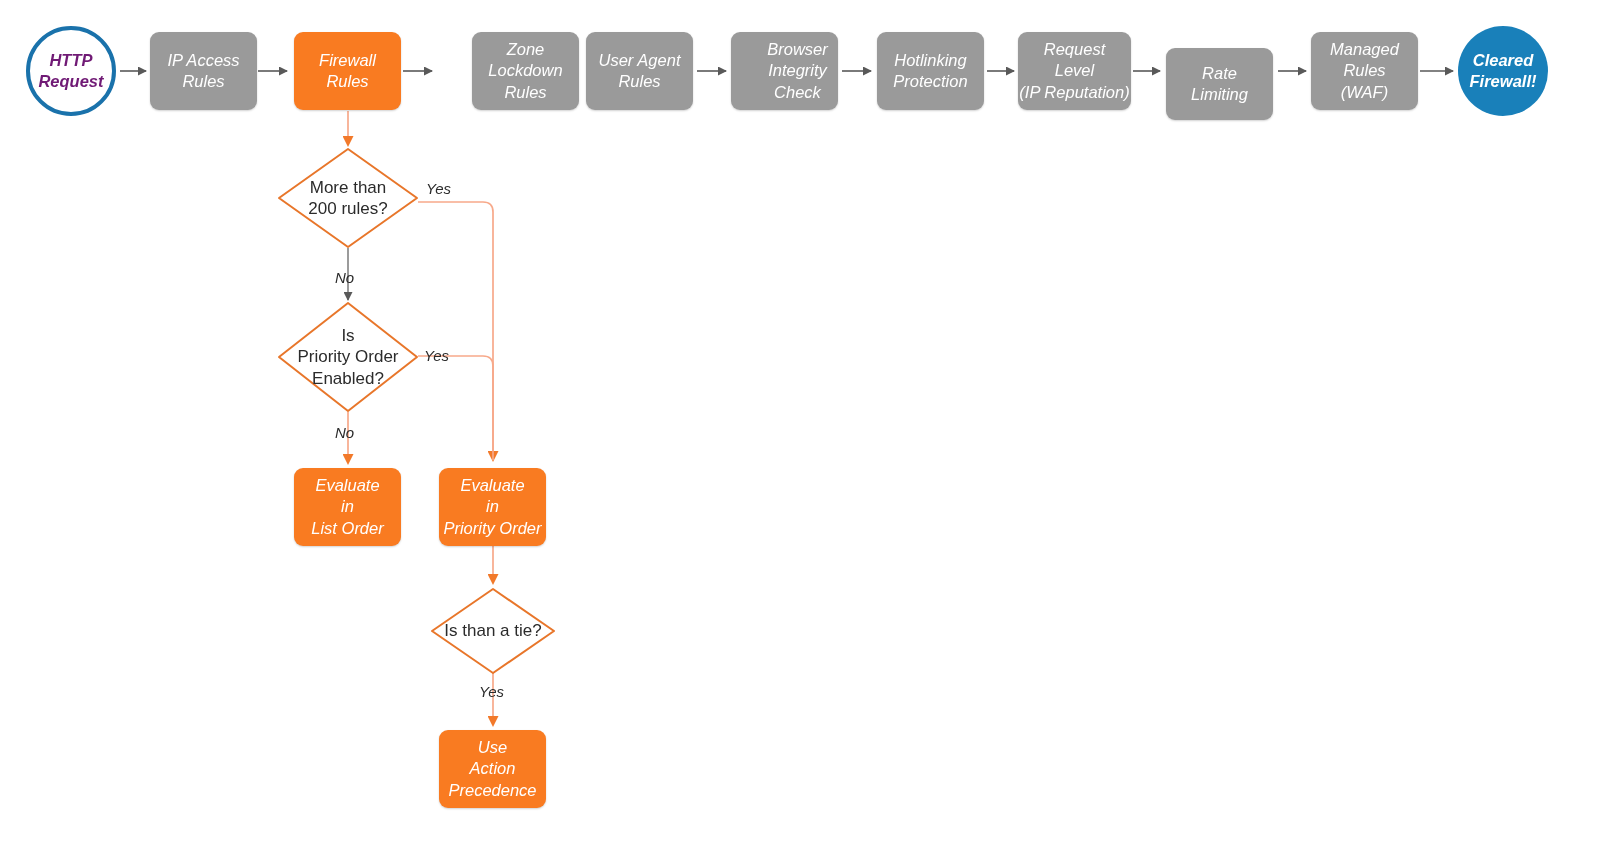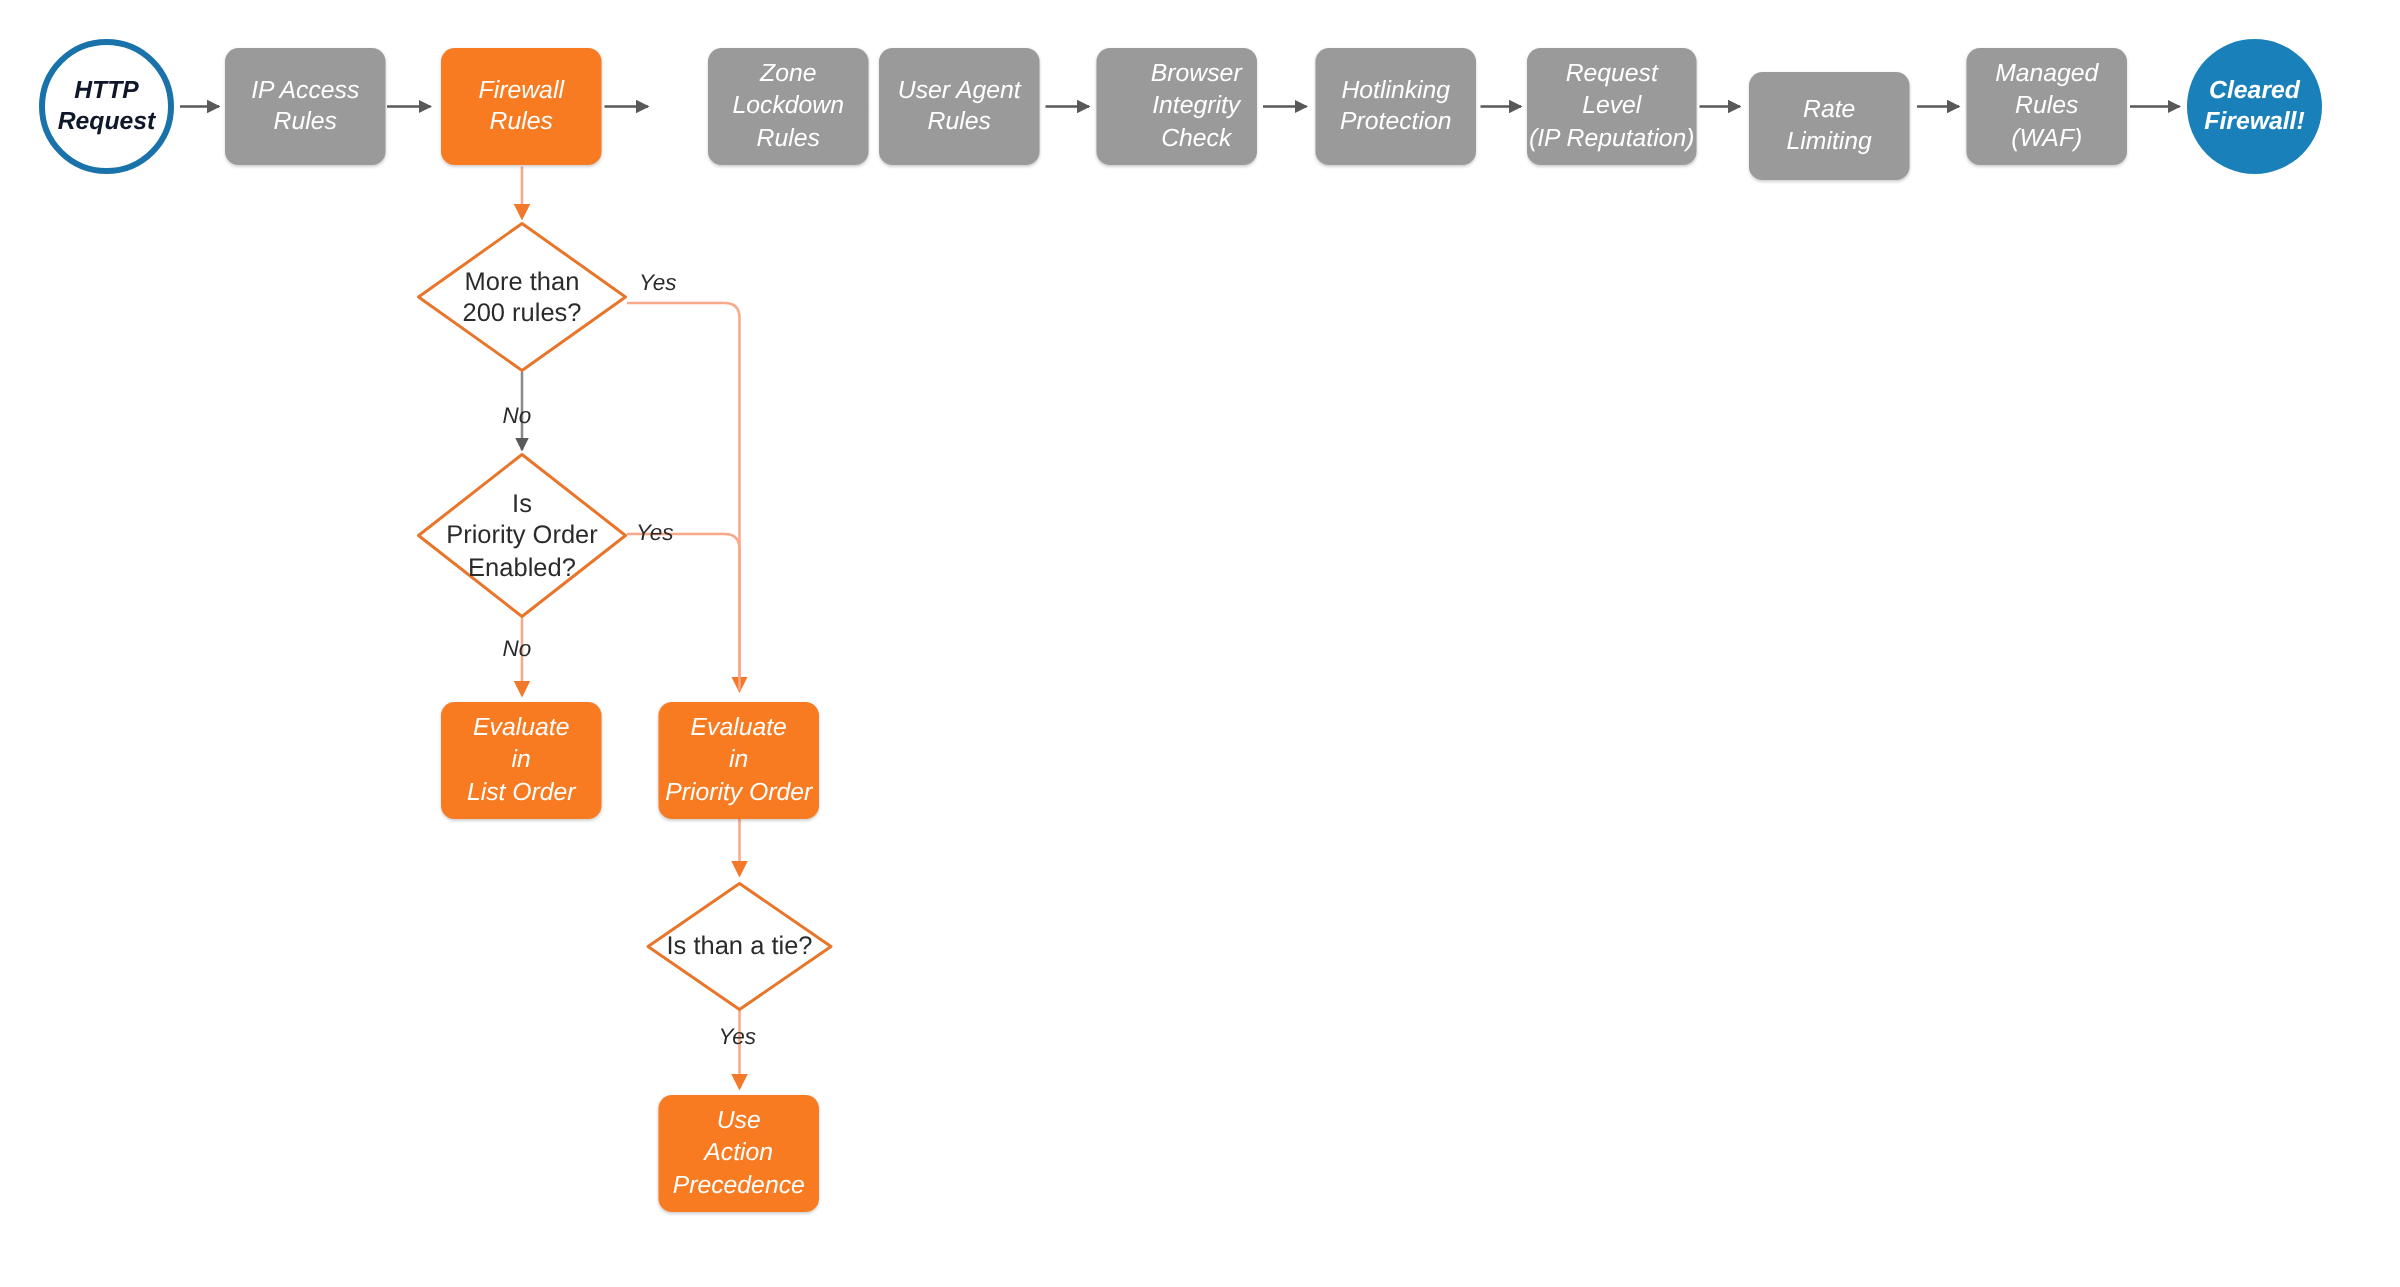--- a/index.html
+++ b/index.html
@@ -49,21 +49,21 @@
 
   .circle {
     border-radius: 50%;
     font-style: italic;
     font-weight: bold;
     font-size: 16.5px;
   }
   .circle.start {
     background: #ffffff;
     border: 4px solid #1a72ab;
-    color: #0f172a;
+    color: #701a75;
   }
   .circle.end {
     background: #1980ba;
     border: none;
     color: #ffffff;
   }
 
   .diamond-wrap {
     position: absolute;
   }

